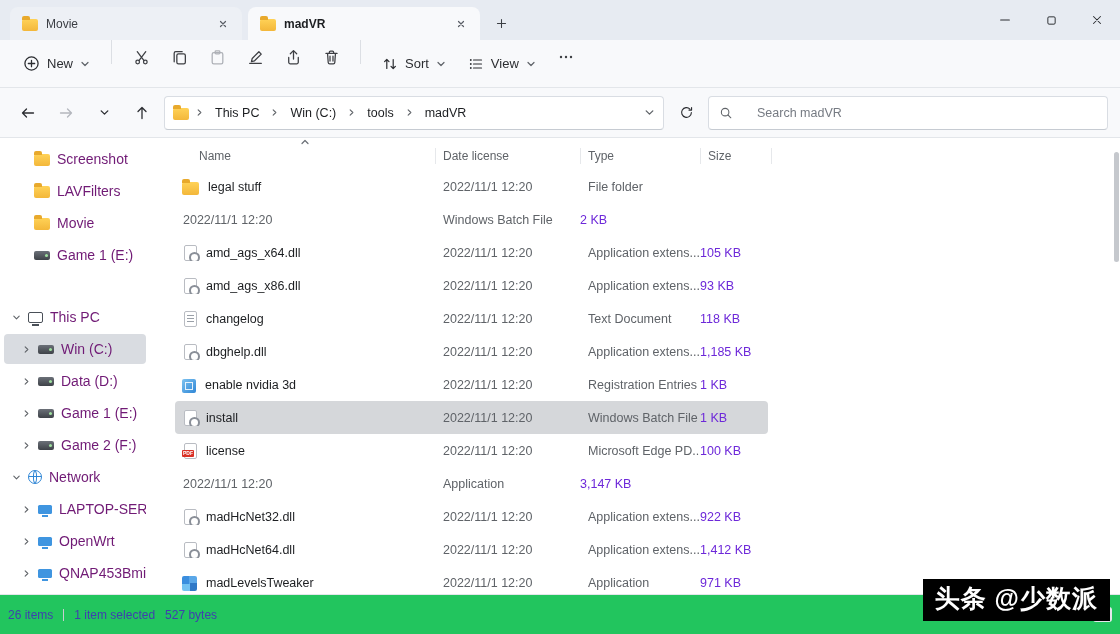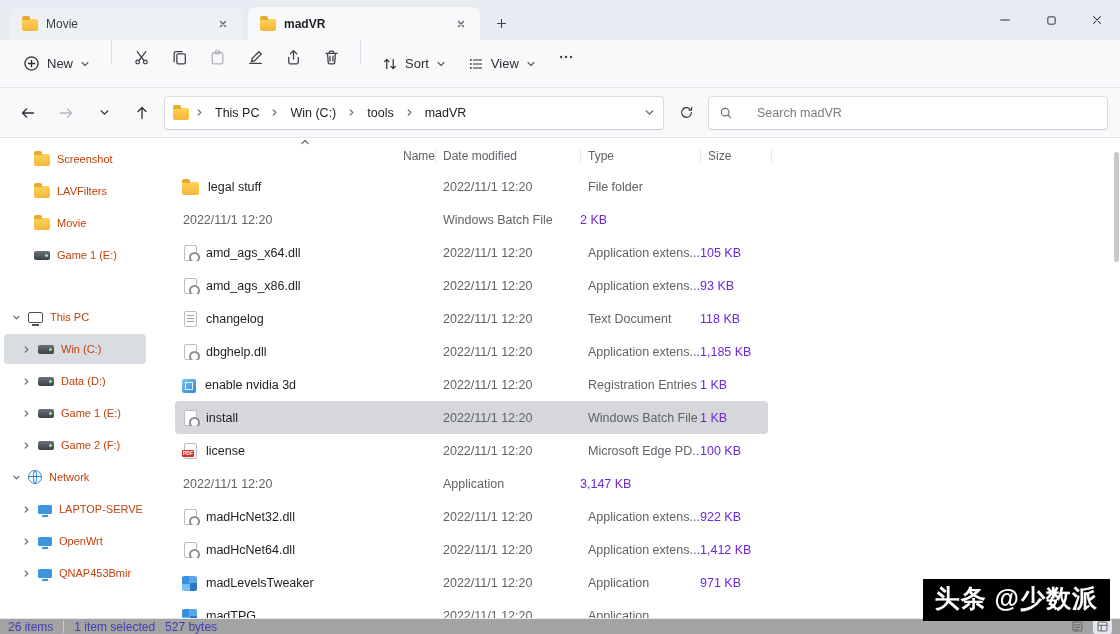--- a/index.html
+++ b/index.html
@@ -42,21 +42,21 @@
                border-radius:4px; display:flex; align-items:center; padding:0 10px; gap:24px; }
   .searchbox input { border:none; outline:none; flex:1; font-size:12.5px; font-family:inherit; color:#1c1e21; background:transparent; }
   .searchbox input::placeholder { color:#767b83; }
 
   
   .main { flex:1; display:flex; background:#fff; position:relative; overflow:hidden; }
 
   
   .sidebar { width:150px; padding-top:6px; flex:0 0 auto; overflow:hidden; }
   .side-item { height:30px; margin:0 4px 2px 4px; display:flex; align-items:center; gap:7px; border-radius:4px;
-               font-size:11px; color:#c2410c; white-space:nowrap; overflow:hidden; }
+               font-size:14px; color:#701a75; white-space:nowrap; overflow:hidden; }
   .side-item.selected { background:#d9dce1; }
   .side-gap { height:30px; }
   .ind1 { padding-left:30px; }
   .ind0 { padding-left:8px; }
   .ind2 { padding-left:18px; }
   .side-chev { display:flex; color:#5f6368; flex:0 0 auto; }
   .side-label { overflow:hidden; text-overflow:clip; }
 
   
   .folder-glyph { width:16px; height:12px; background:linear-gradient(#ffd257,#f3b73a); border-radius:2px;
@@ -75,21 +75,21 @@
   .monitor-glyph::after { content:""; position:absolute; left:4px; right:4px; bottom:-3px; height:2px; background:#3f95e0; }
 
   
   .filepane { flex:1; padding-top:4px; overflow:hidden; }
   .grid { display:grid; grid-template-columns:260px 145px 120px 68px; margin-left:25px; width:593px; align-items:center; }
   .fheader { height:28px; font-size:12px; color:#5f6368; }
   .hcell { position:relative; padding-left:8px; height:100%; line-height:28px; }
   .hcell.sizecol { }
   .hcell + .hcell::before { content:""; position:absolute; left:0; top:6px; bottom:6px; width:1px; background:#e6e8eb; }
   .hcell.sizecol::after { content:""; position:absolute; right:-4px; top:6px; bottom:6px; width:1px; background:#e6e8eb; }
-  .hname { padding-left:24px;text-align:right; }
+  .hname { padding-left:24px; }
   .sort-caret { position:absolute; left:50%; transform:translateX(-50%); top:-4px; display:flex; }
   .frow { height:33px; border-radius:4px; font-size:12.5px; }
   .frow.selected { background:#d5d7da; }
   .cell { overflow:hidden; white-space:nowrap; }
   .cell.name { display:flex; align-items:center; gap:9px; padding-left:7px; color:#1c1e21; }
   .cell.date, .cell.type { color:#5f6368; padding-left:8px; }
   .cell.size { color:#6d28d9; text-align:left; padding-right:2px; }
 
   
   .ficon { width:17px; height:17px; position:relative; flex:0 0 auto; }
@@ -106,21 +106,21 @@
   .ficon[data-icon="reg"] { width:14px; height:14px; margin-top:2px; background:linear-gradient(135deg,#7ec3f0,#2f86d6); border-radius:2px; }
   .ficon[data-icon="reg"]::after { content:""; position:absolute; inset:3px; border:1px solid rgba(255,255,255,.85); }
   .ficon[data-icon="app"] { width:15px; height:15px; margin-top:1px; border-radius:2px;
       background:conic-gradient(#5aa7e8 0 25%, #2e78c7 0 50%, #74c2f2 0 75%, #3b8ede 0); }
 
   
   .vscroll { position:absolute; right:1px; top:8px; bottom:8px; width:5px; }
   .vthumb { position:absolute; top:6px; width:5px; height:110px; background:#c5c8cd; border-radius:3px; }
 
   
-  .statusbar { height:16px; background:#a3a3a3; border-top:1px solid #e3e6ea; display:flex; align-items:center;
+  .statusbar { height:40px; background:#22c55e; border-top:1px solid #e3e6ea; display:flex; align-items:center;
                padding:0 8px; font-size:12px; color:#3f3fae; gap:10px; }
   .status-div { width:1px; height:12px; background:#c9ccd1; }
   .status-icons { margin-left:auto; display:flex; gap:6px; align-items:center; }
   .status-icon { display:flex; color:#5f6368; padding:1px 3px; border-radius:3px; }
   .status-icon.active { background:#e4e7eb; }
 
   
   .watermark { position:absolute; right:10px; bottom:13px; background:#000; color:#fff; font-size:25px; font-weight:bold;
                padding:3px 12px 6px 12px; letter-spacing:1px; white-space:nowrap; }
 
@@ -448,21 +448,21 @@
     <div class="filepane">
       <div class="grid fheader">
         <div class="hcell hname">
           <span class="sort-caret">
               <svg width="10" height="8" viewBox="0 0 10 8" fill="none" stroke="#6b6f76" stroke-width="1.2" stroke-linecap="round" stroke-linejoin="round">
                 <path d="M2 5.5l3-3 3 3"></path>
               </svg>
             </span>
           <span>Name</span>
         </div>
-        <div class="hcell"><span>Date modified</span></div>
+        <div class="hcell"><span>Date license</span></div>
         <div class="hcell"><span>Type</span></div>
         <div class="hcell sizecol"><span>Size</span></div>
       </div>
 
       <div class="rows">
         <div class="grid frow">
           <div class="cell name">
               <span class="ficon" data-icon="folder"></span>
               <span>legal stuff</span>
             </div>

